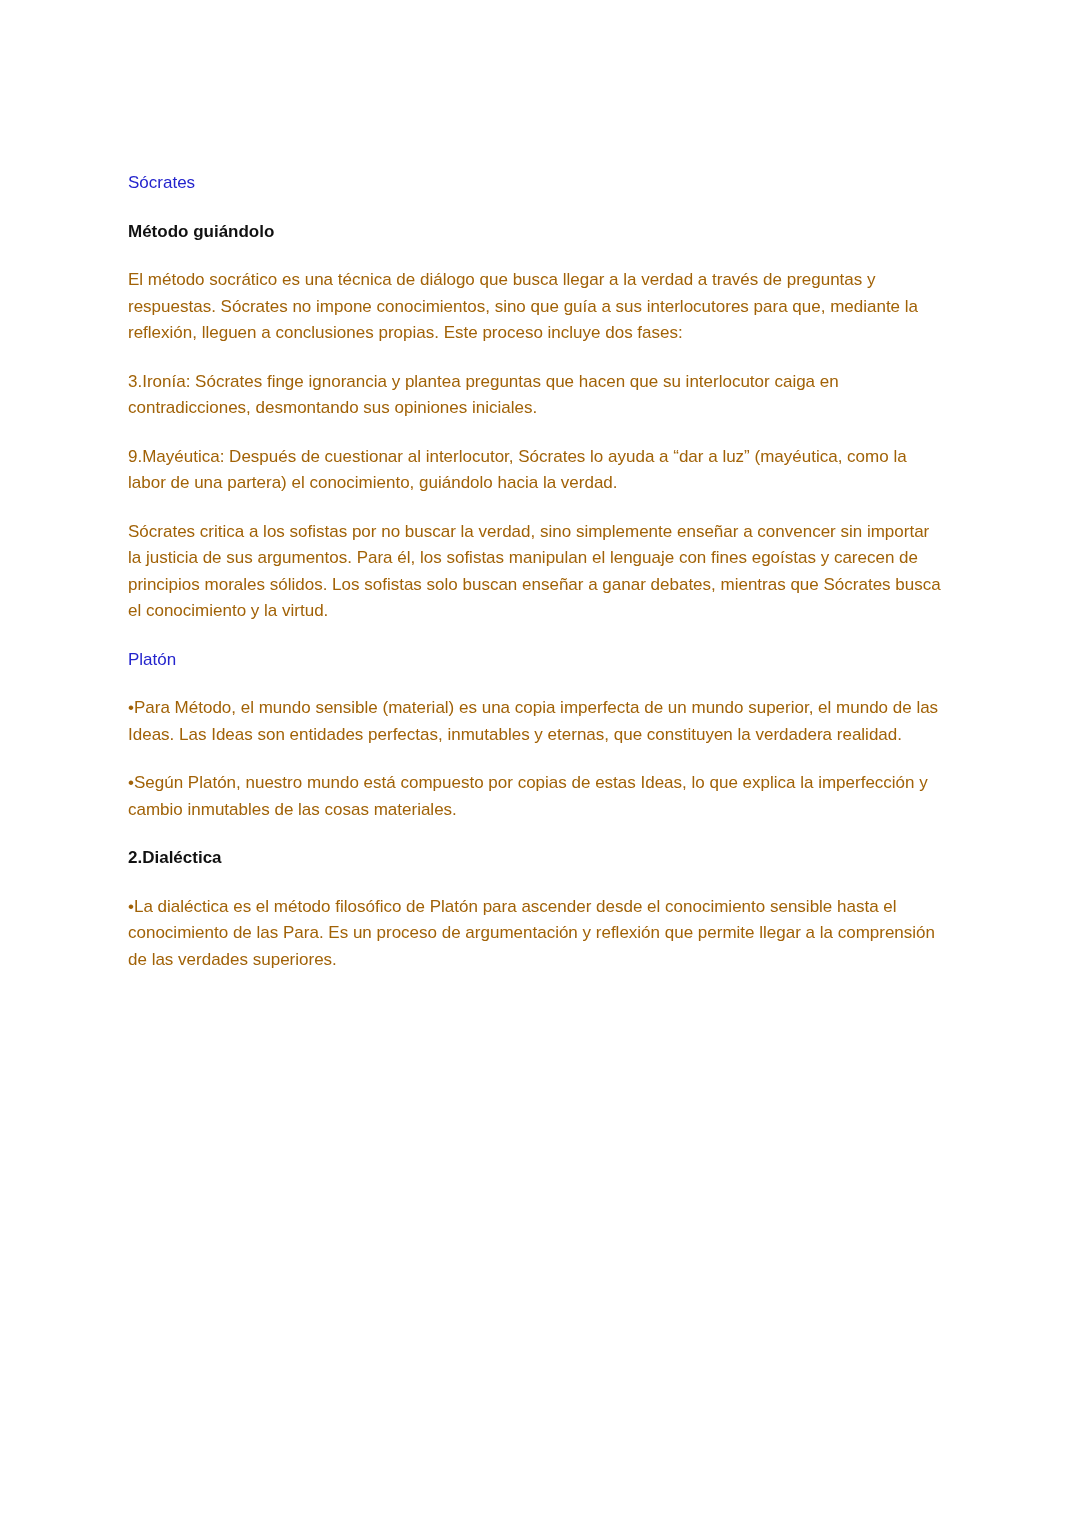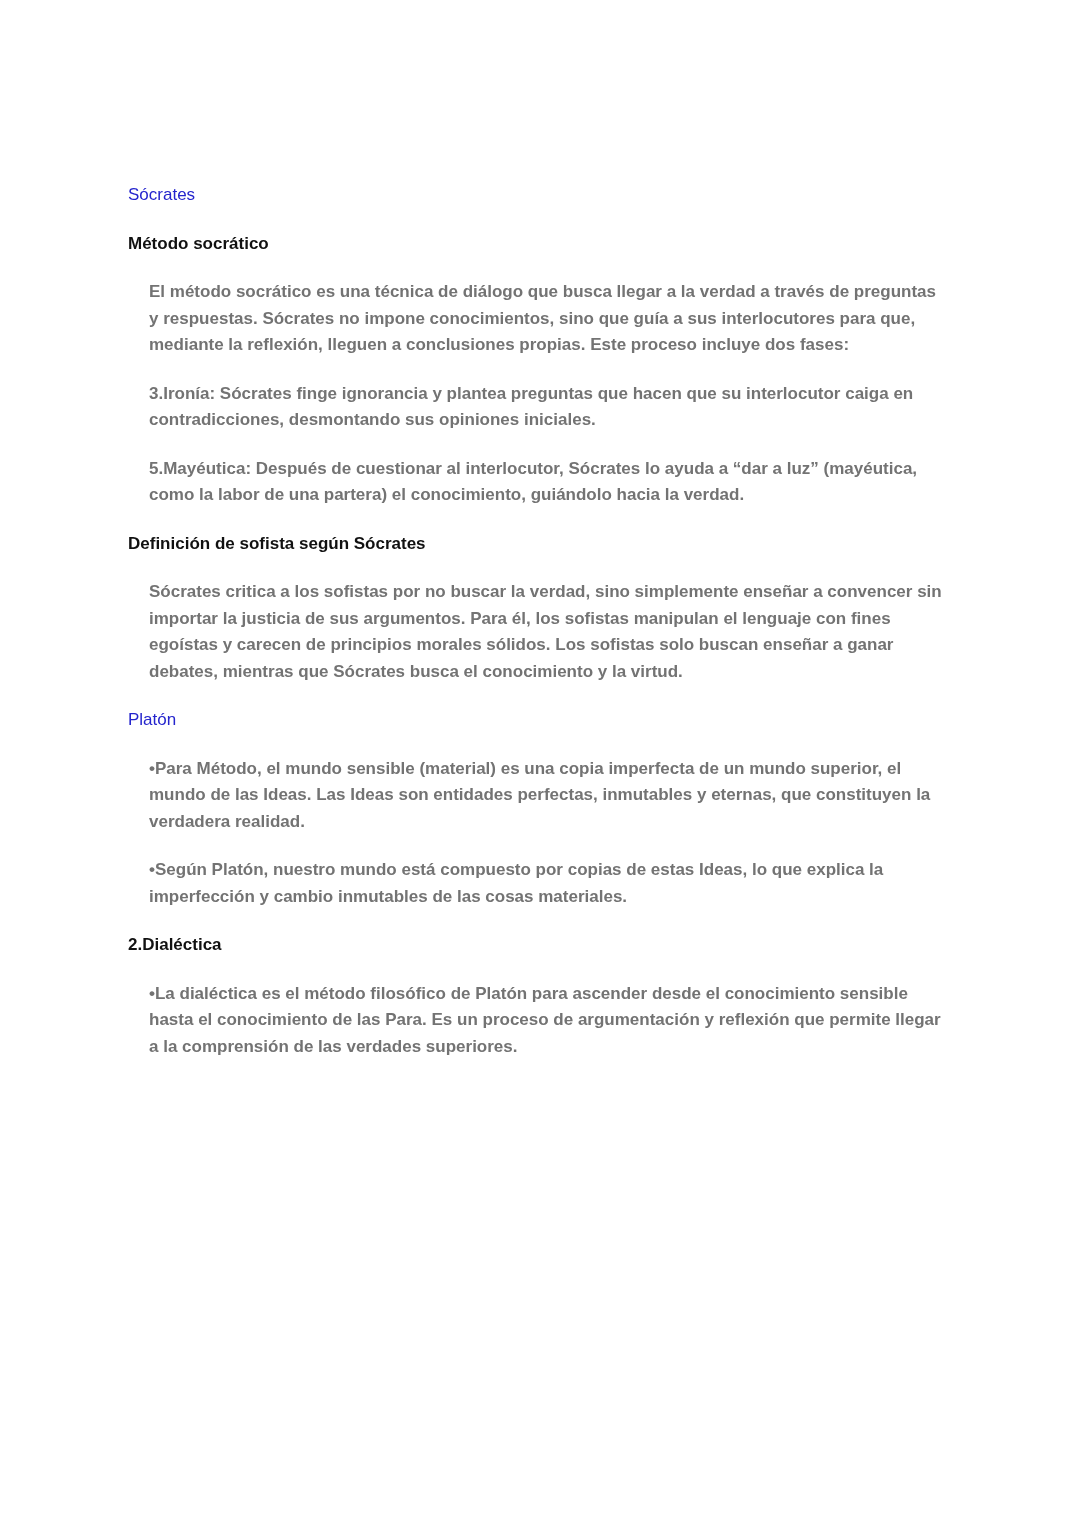--- a/index.html
+++ b/index.html
@@ -10,52 +10,50 @@
   body {
     width: 1080px;
     height: 1525px;
     position: relative;
     font-family: "Liberation Sans", "DejaVu Sans", sans-serif;
     color: #1f1f1f;
   }
   .doc-page {
     position: absolute;
     left: 128px;
-    top: 182px;
+    top: 170px;
     width: 818px;
   }
   .doc-page > * {
     margin: 0 0 22px 0;
     font-size: 17px;
     line-height: 26.5px;
     white-space: pre-wrap;
   }
   .heading-link {
     color: #2424cd;
     font-weight: 400;
   }
   .heading-bold {
     color: #111111;
     font-weight: 700;
   }
   .para {
-    color: #737373;
-    font-weight: 700;
-    margin-left: 21px;
+    color: #a16207;
+    font-weight: 400;
   }
 </style>
 </head>
 <body>
 
 <div class="doc-page">
   <div class="heading-link">Sócrates</div>
-  <div class="heading-bold">Método socrático</div>
+  <div class="heading-bold">Método guiándolo</div>
   <div class="para">El método socrático es una técnica de diálogo que busca llegar a la verdad a través de preguntas y respuestas. Sócrates no impone conocimientos, sino que guía a sus interlocutores para que, mediante la reflexión, lleguen a conclusiones propias. Este proceso incluye dos fases:</div>
   <div class="para">3.Ironía: Sócrates finge ignorancia y plantea preguntas que hacen que su interlocutor caiga en contradicciones, desmontando sus opiniones iniciales.</div>
-  <div class="para">5.Mayéutica: Después de cuestionar al interlocutor, Sócrates lo ayuda a “dar a luz” (mayéutica, como la labor de una partera) el conocimiento, guiándolo hacia la verdad.</div>
-  <div class="heading-bold">Definición de sofista según Sócrates</div>
+  <div class="para">9.Mayéutica: Después de cuestionar al interlocutor, Sócrates lo ayuda a “dar a luz” (mayéutica, como la labor de una partera) el conocimiento, guiándolo hacia la verdad.</div>
   <div class="para">Sócrates critica a los sofistas por no buscar la verdad, sino simplemente enseñar a convencer sin importar la justicia de sus argumentos. Para él, los sofistas manipulan el lenguaje con fines egoístas y carecen de principios morales sólidos. Los sofistas solo buscan enseñar a ganar debates, mientras que Sócrates busca el conocimiento y la virtud.</div>
   <div class="heading-link">Platón</div>
   <div class="para">•Para Método, el mundo sensible (material) es una copia imperfecta de un mundo superior, el mundo de las Ideas. Las Ideas son entidades perfectas, inmutables y eternas, que constituyen la verdadera realidad.</div>
   <div class="para">•Según Platón, nuestro mundo está compuesto por copias de estas Ideas, lo que explica la imperfección y cambio inmutables de las cosas materiales.</div>
   <div class="heading-bold">2.Dialéctica</div>
   <div class="para">•La dialéctica es el método filosófico de Platón para ascender desde el conocimiento sensible hasta el conocimiento de las Para. Es un proceso de argumentación y reflexión que permite llegar a la comprensión de las verdades superiores.</div>
 </div>
 
 </body></html>

